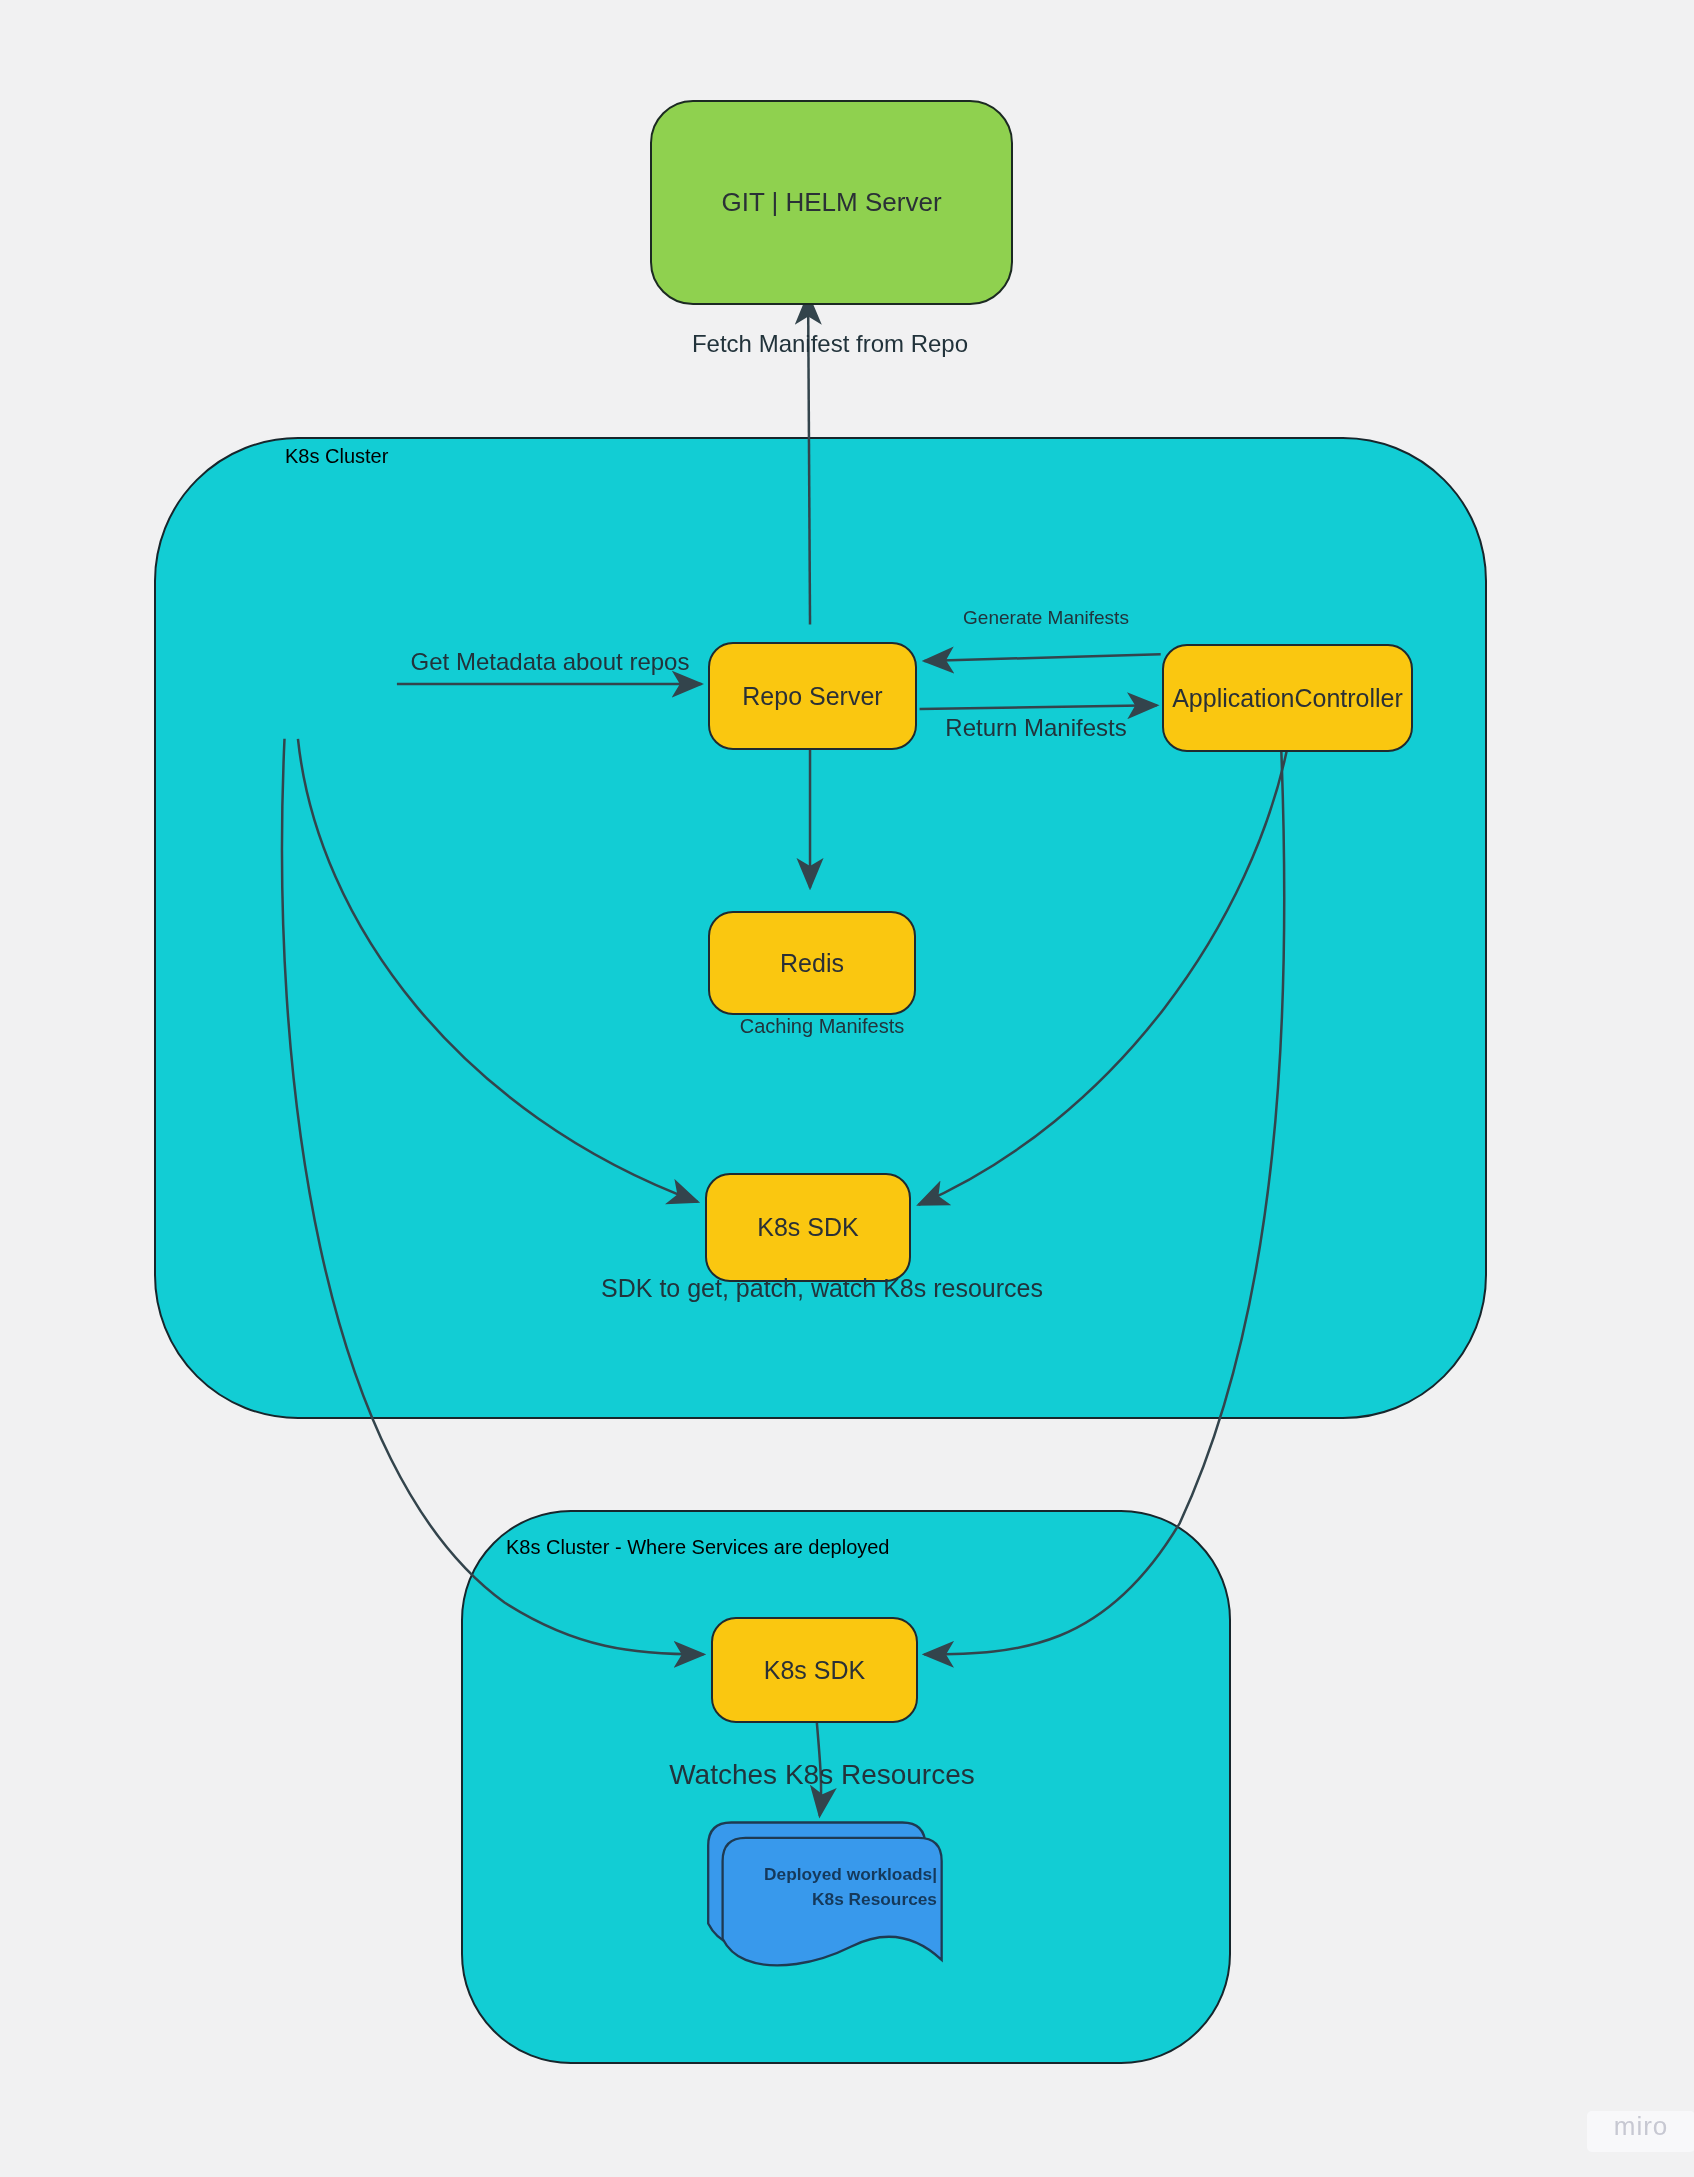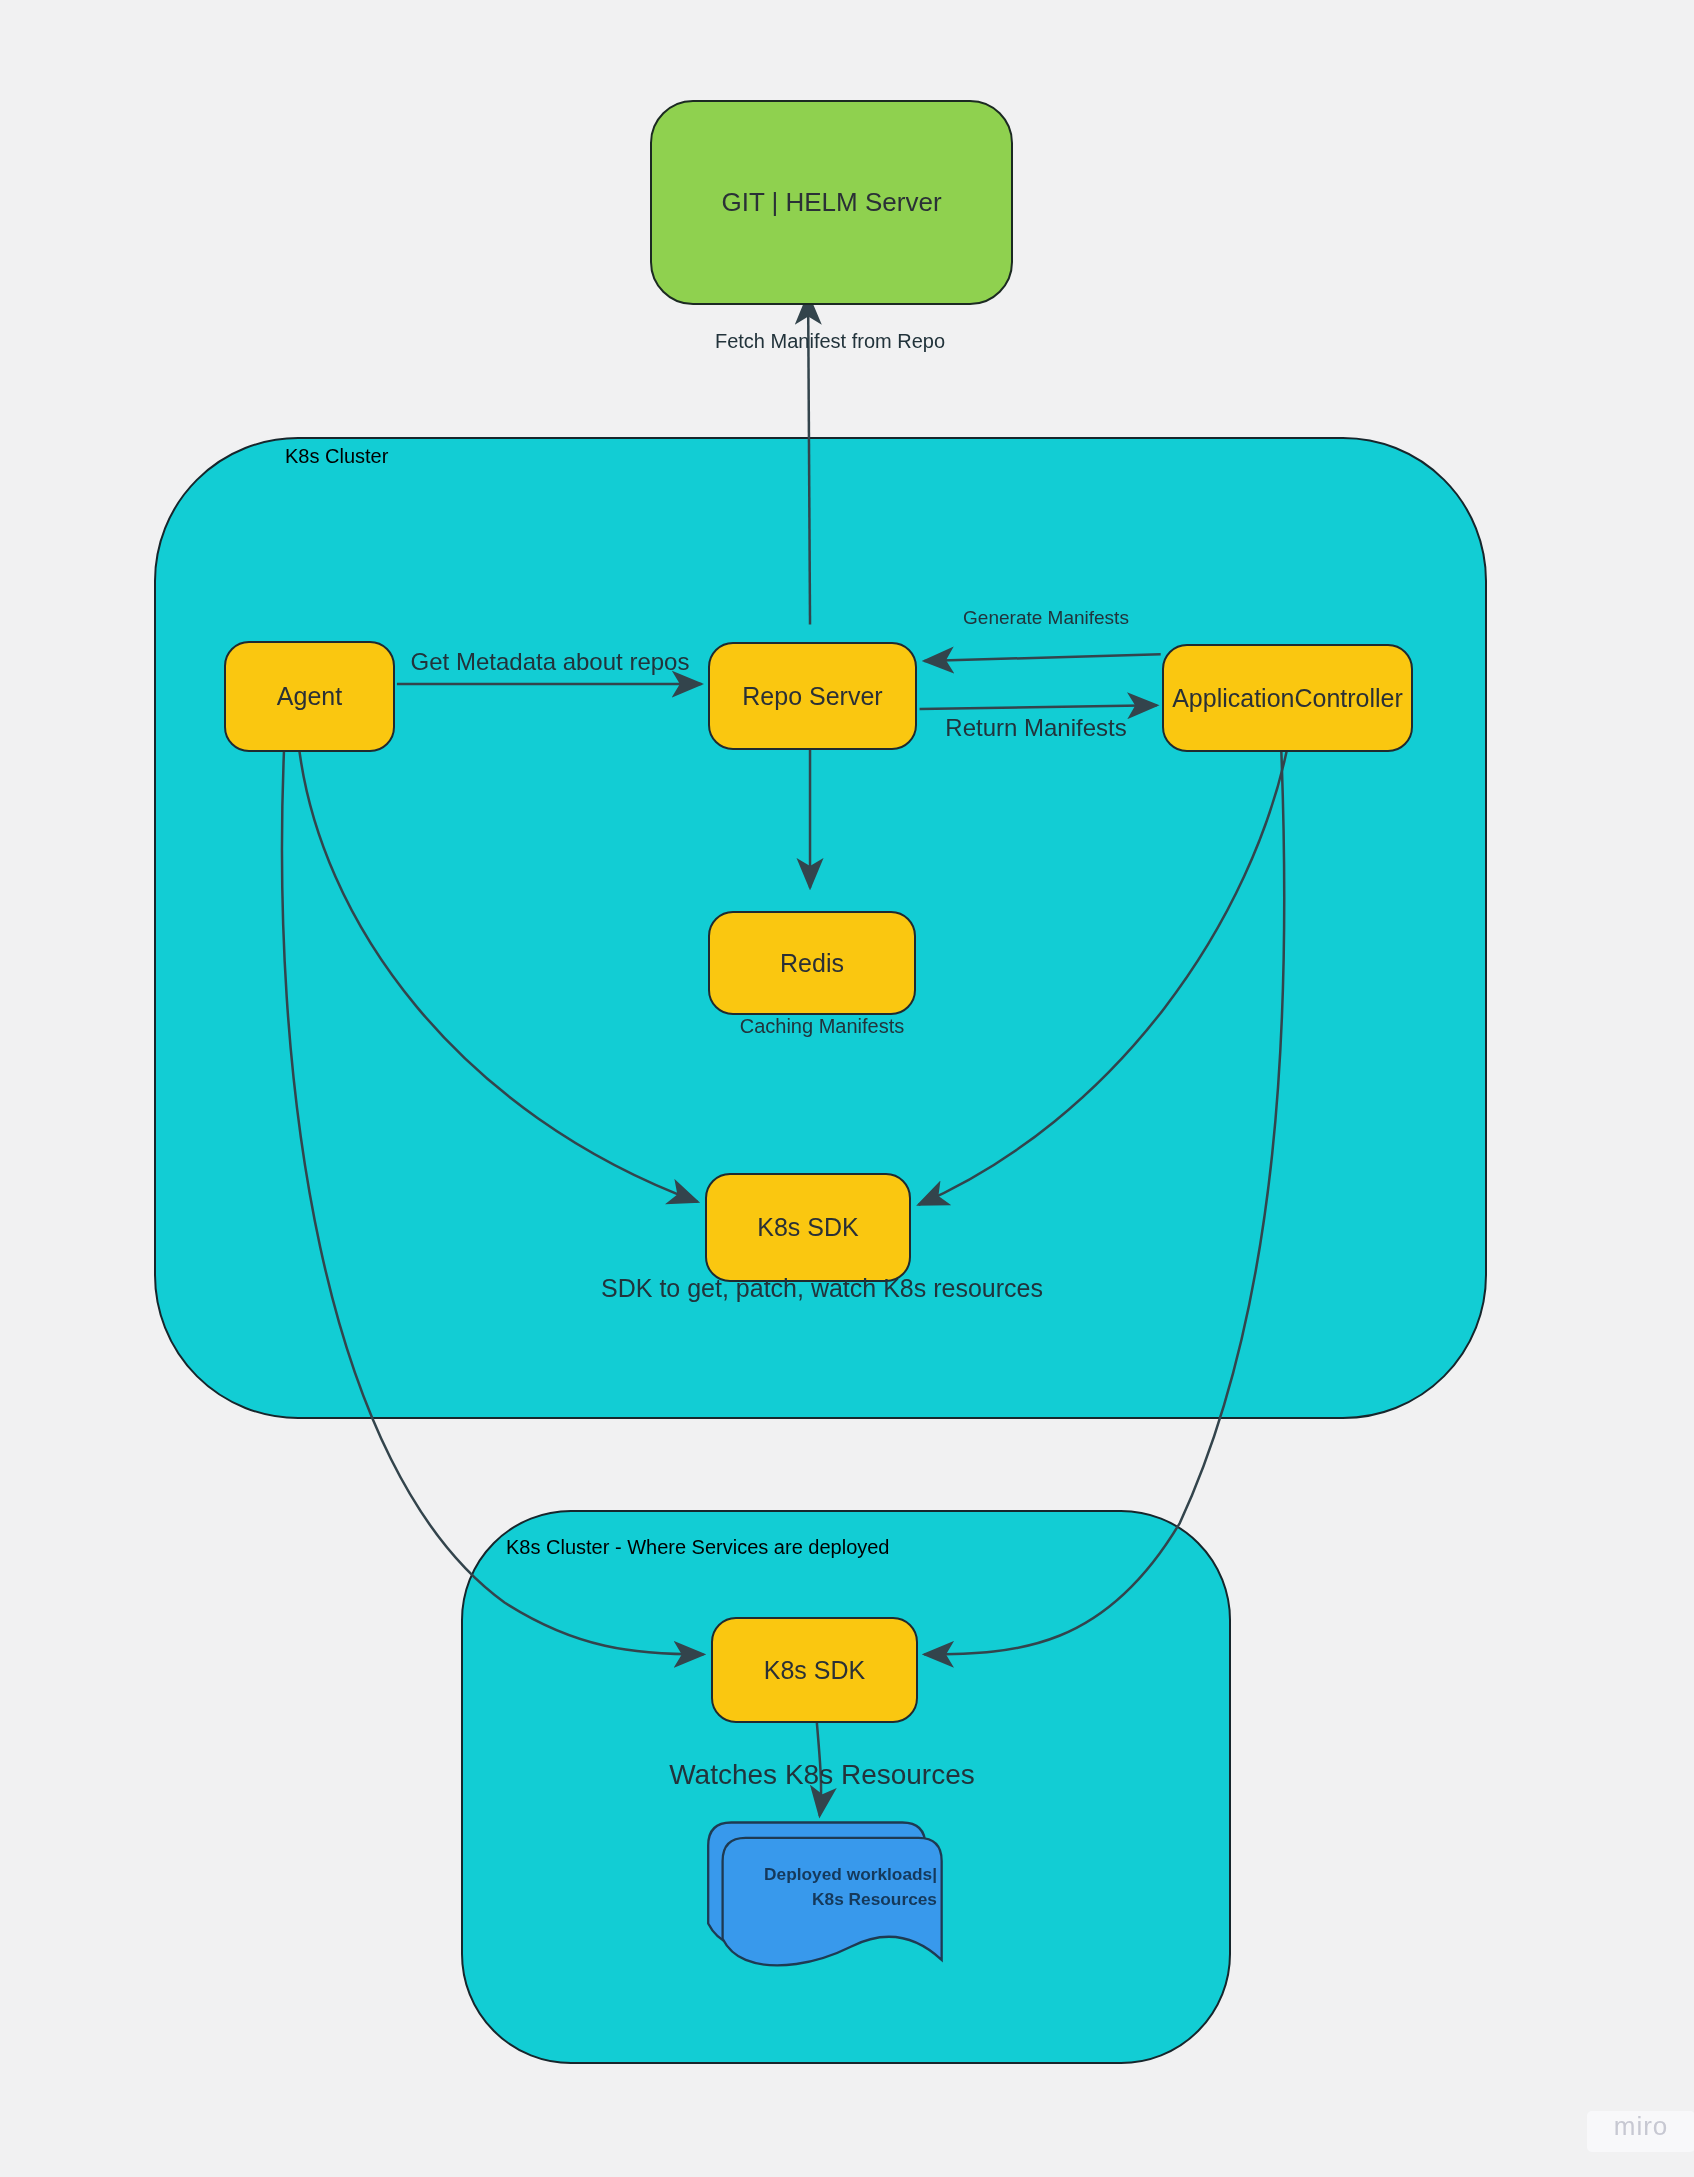--- a/index.html
+++ b/index.html
@@ -40,21 +40,21 @@
   .node-agent{left:224px;top:625px;width:171px;height:111px;}
   .node-repo{left:708px;top:626px;width:209px;height:108px;}
   .node-appctrl{left:1162px;top:628px;width:251px;height:108px;}
   .node-redis{left:708px;top:895px;width:208px;height:104px;}
   .node-sdk1{left:705px;top:1157px;width:206px;height:109px;}
   .node-sdk2{left:711px;top:1601px;width:207px;height:106px;}
 
   
   .flabel{position:absolute;white-space:nowrap;color:var(--ink);}
   .centered{transform:translateX(-50%);}
-  .lbl-fetch{left:830px;top:330px;font-size:20px;}
+  .lbl-fetch{left:830px;top:330px;font-size:24px;}
   .lbl-metadata{left:550px;top:648px;font-size:24px;}
   .lbl-generate{left:1046px;top:607px;font-size:19px;}
   .lbl-return{left:1036px;top:714px;font-size:24px;}
   .lbl-caching{left:822px;top:1015px;font-size:20px;}
   .lbl-sdknote{left:822px;top:1274px;font-size:25px;}
   .lbl-watches{left:822px;top:1759px;font-size:28px;}
 
   
   .doc-text{position:absolute;left:726px;top:1862px;width:211px;text-align:right;
             font-size:17.3px;line-height:25px;color:var(--doc-ink);font-weight:bold;}
@@ -91,23 +91,20 @@
     <path class="edge" d="M 1333 768 C 1345 1060, 1332 1360, 1228 1585 C 1150 1716, 1060 1722, 962 1722" marker-end="url(#arrow)"></path>
     <path class="edge" d="M 849 1779 C 852 1820, 857 1858, 853 1890" marker-end="url(#arrow)"></path>
   </svg>
 
   <span class="cluster-label cluster-main-label">K8s Cluster</span>
   <span class="cluster-label cluster-deploy-label">K8s Cluster - Where Services are deployed</span>
 
   <div class="node node-git">
     <span>GIT | HELM Server</span>
   </div>
-  <div class="node node-agent">
-    <span>Agent</span>
-  </div>
   <div class="node node-repo">
     <span>Repo Server</span>
   </div>
   <div class="node node-redis">
     <span>Redis</span>
   </div>
   <div class="node node-appctrl">
     <span>ApplicationController</span>
   </div>
   <div class="node node-sdk1">

